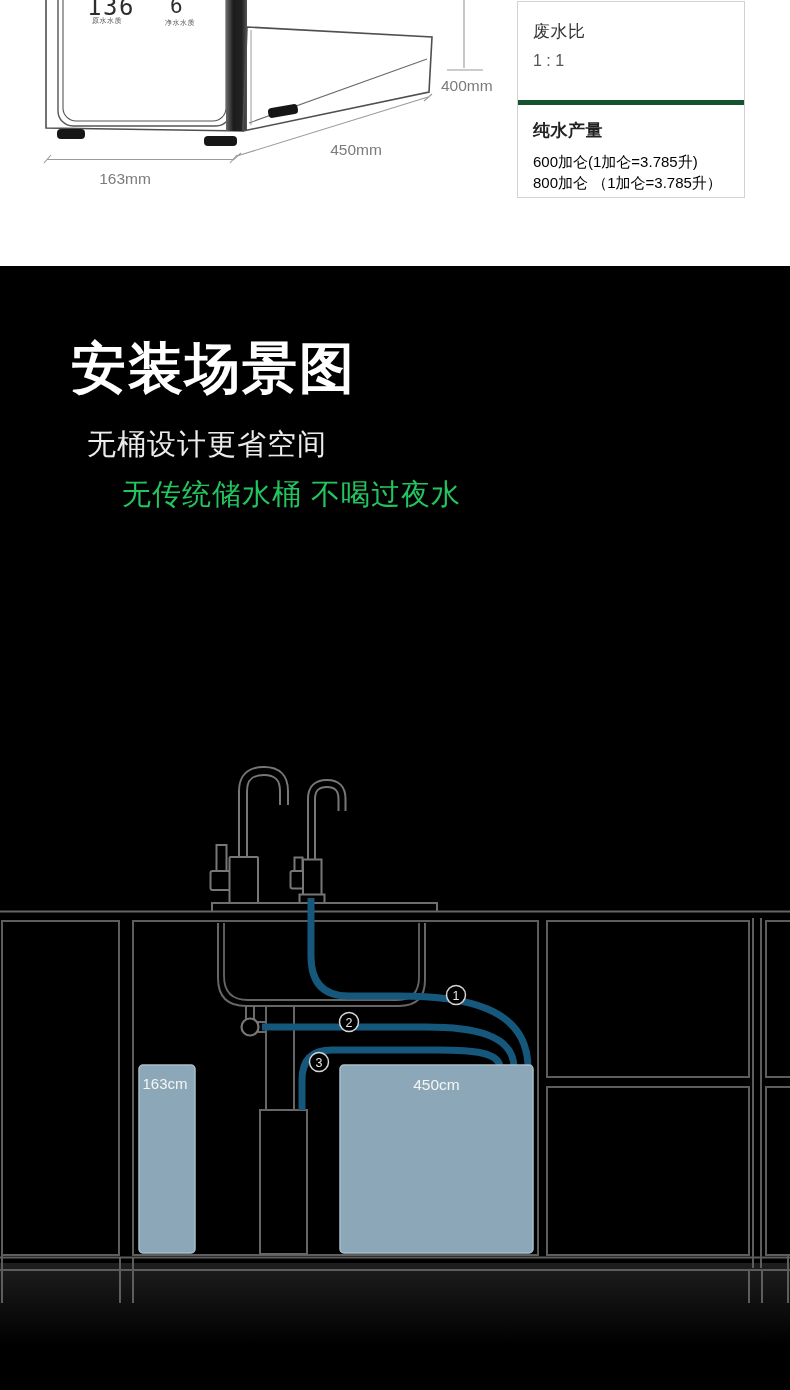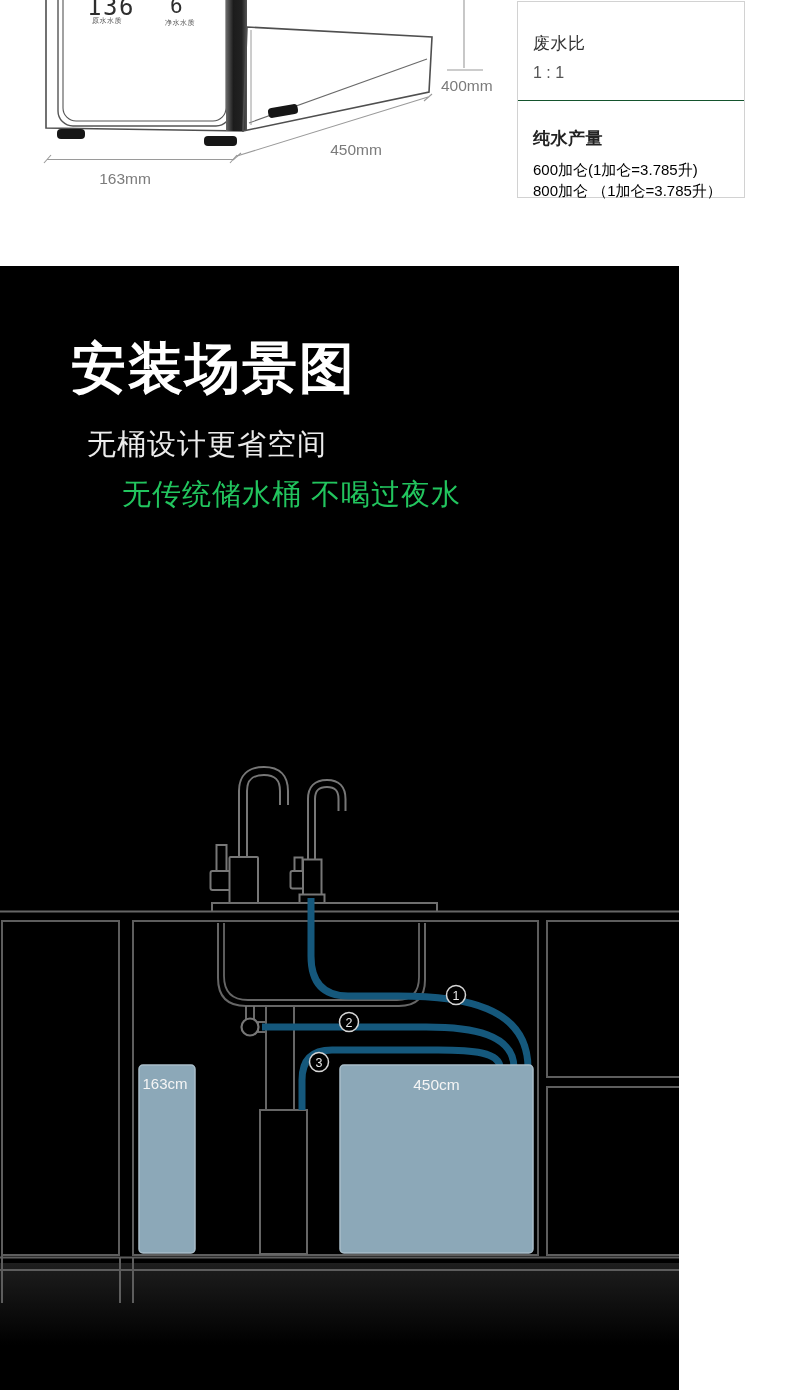--- a/index.html
+++ b/index.html
@@ -5,27 +5,27 @@
   html,body{margin:0;padding:0;background:#fff;}
   .page{position:relative;width:790px;height:1390px;overflow:hidden;background:#ffffff;
         font-family:"Liberation Sans","DejaVu Sans",sans-serif;padding-left:20px;}
   
   .top-section{position:absolute;left:0;top:0;width:790px;height:266px;background:#fff;overflow:hidden;}
   .product-art{position:absolute;left:0;top:0;}
   .spec-table{position:absolute;left:517px;top:1px;width:228px;box-sizing:border-box;
               border:1px solid #d2d2d2;background:#fff;}
   .spec-row{box-sizing:border-box;padding:18px 14px 0 15px;}
   .spec-row.r1{height:98px;}
-  .spec-row.r2{height:97px;border-top:1px solid #14532d;padding-top:14px;}
-  .spec-label{font-size:17px;color:#333;margin:12px 0 9px 0;letter-spacing:.5px;}
+  .spec-row.r2{height:97px;border-top:5px solid #14532d;padding-top:14px;}
+  .spec-label{font-size:17px;color:#333;margin:0 0 9px 0;letter-spacing:.5px;}
   .spec-label.bold{font-weight:bold;color:#222;}
   .spec-value{font-size:16px;color:#555;}
   .spec-line{font-size:15px;color:#000000;line-height:21px;white-space:nowrap;}
   
-  .black-section{position:absolute;left:0;top:266px;width:679px;height:1124px;background:#000;overflow:hidden;}
+  .black-section{position:absolute;left:0;top:266px;width:790px;height:1124px;background:#000;overflow:hidden;}
   .scene-title{position:absolute;left:71px;top:66px;font-size:55px;font-weight:bold;color:#ffffff;letter-spacing:2px;}
   .scene-sub1{position:absolute;left:87px;top:159px;font-size:29px;color:#ececec;letter-spacing:1px;}
   .scene-sub2{position:absolute;left:80px;top:209px;font-size:29px;color:#22c55e;letter-spacing:1px;margin-left:42px;}
   .scene-steps{position:absolute;left:67px;top:288px;font-size:21px;color:#d8d8d8;line-height:36px;letter-spacing:.5px;}
   .diagram{position:absolute;left:0;top:489px;}
   svg{display:block;overflow:hidden;}
 </style>
 </head>
 <body>
 

